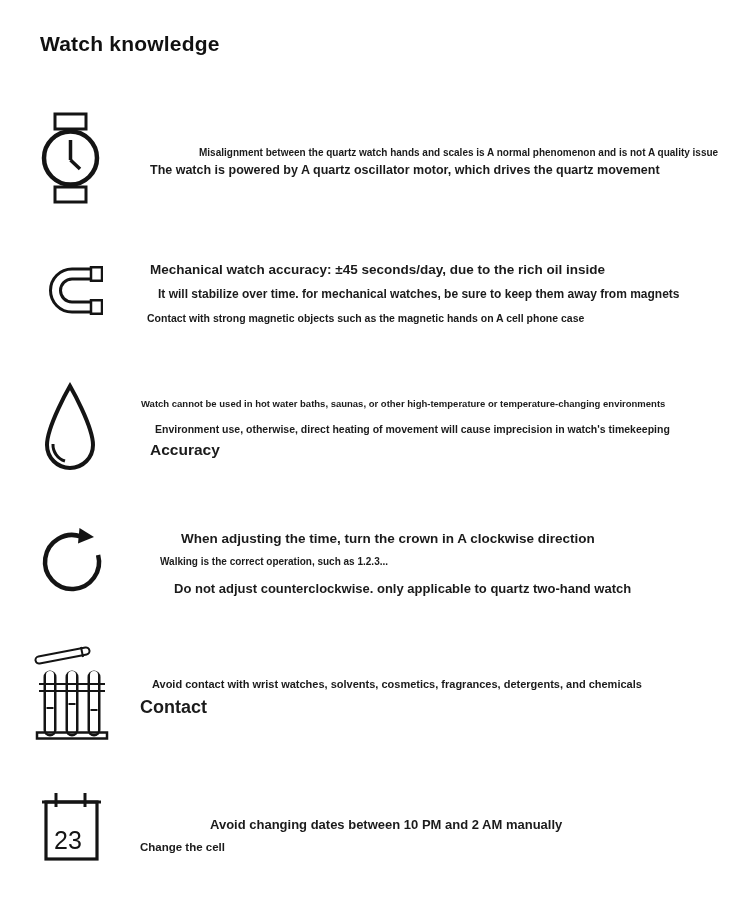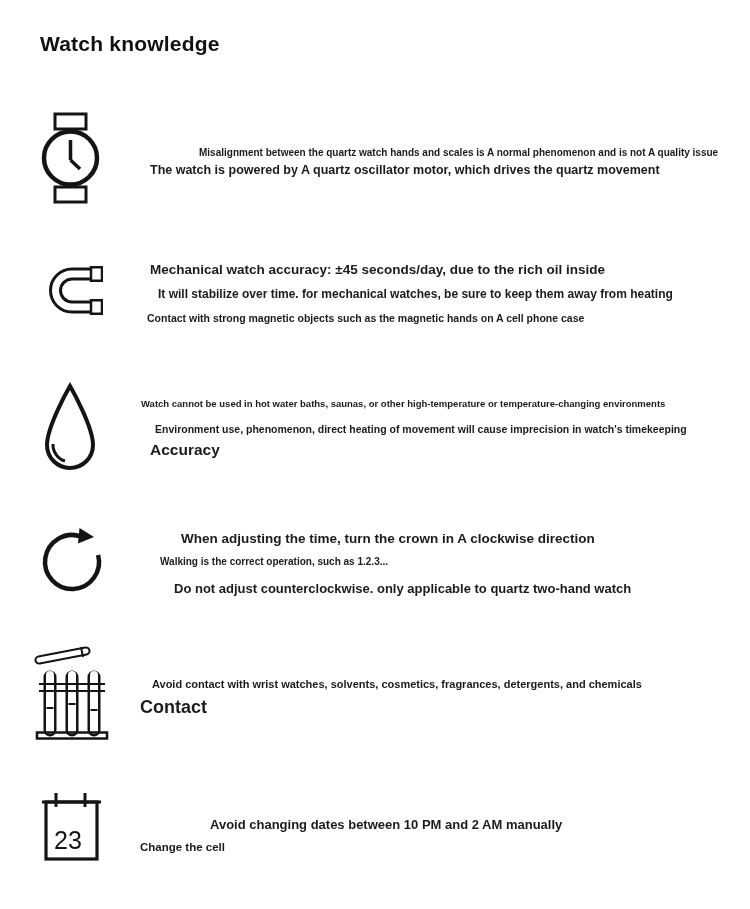--- a/index.html
+++ b/index.html
@@ -67,34 +67,34 @@
   <div class="section">
     <div class="icon icon-magnet">
       <svg width="65" height="63" viewBox="0 0 65 63" fill="none">
         <path d="M 58 15 H 34 A 16.5 16.5 0 0 0 34 48 H 58" stroke="#141414" stroke-width="13"></path>
         <path d="M 58 15 H 34 A 16.5 16.5 0 0 0 34 48 H 58" stroke="#ffffff" stroke-width="7"></path>
         <rect x="53" y="8.25" width="11" height="13.5" fill="#ffffff" stroke="#141414" stroke-width="2.5"></rect>
         <rect x="53" y="41.25" width="11" height="13.5" fill="#ffffff" stroke="#141414" stroke-width="2.5"></rect>
       </svg>
     </div>
     <div class="line s2-l1">Mechanical watch accuracy: ±45 seconds/day, due to the rich oil inside</div>
-    <div class="line s2-l2">It will stabilize over time. for mechanical watches, be sure to keep them away from heating</div>
+    <div class="line s2-l2">It will stabilize over time. for mechanical watches, be sure to keep them away from magnets</div>
     <div class="line s2-l3">Contact with strong magnetic objects such as the magnetic hands on A cell phone case</div>
   </div>
 
   
   <div class="section">
     <div class="icon icon-drop">
       <svg width="58" height="93" viewBox="0 0 58 93" fill="none" stroke="#141414">
         <path d="M 29 4 C 29 4 6 44 6 63 A 23 23 0 0 0 52 63 C 52 44 29 4 29 4 Z" stroke-width="4"></path>
         <path d="M 12 62 A 17 17 0 0 0 24 79" stroke-width="3"></path>
       </svg>
     </div>
     <div class="line s3-l1">Watch cannot be used in hot water baths, saunas, or other high-temperature or temperature-changing environments</div>
-    <div class="line s3-l2">Environment use, phenomenon, direct heating of movement will cause imprecision in watch's timekeeping</div>
+    <div class="line s3-l2">Environment use, otherwise, direct heating of movement will cause imprecision in watch's timekeeping</div>
     <div class="line s3-h">Accuracy</div>
   </div>
 
   
   <div class="section">
     <div class="icon icon-arrow">
       <svg width="63" height="74" viewBox="0 0 63 74" fill="none">
         <path d="M 40.2 15.6 A 27 27 0 1 0 57.1 34" stroke="#141414" stroke-width="4.5"></path>
         <polygon points="38.5,7 37,22.5 53,16" fill="#141414"></polygon>
       </svg>

